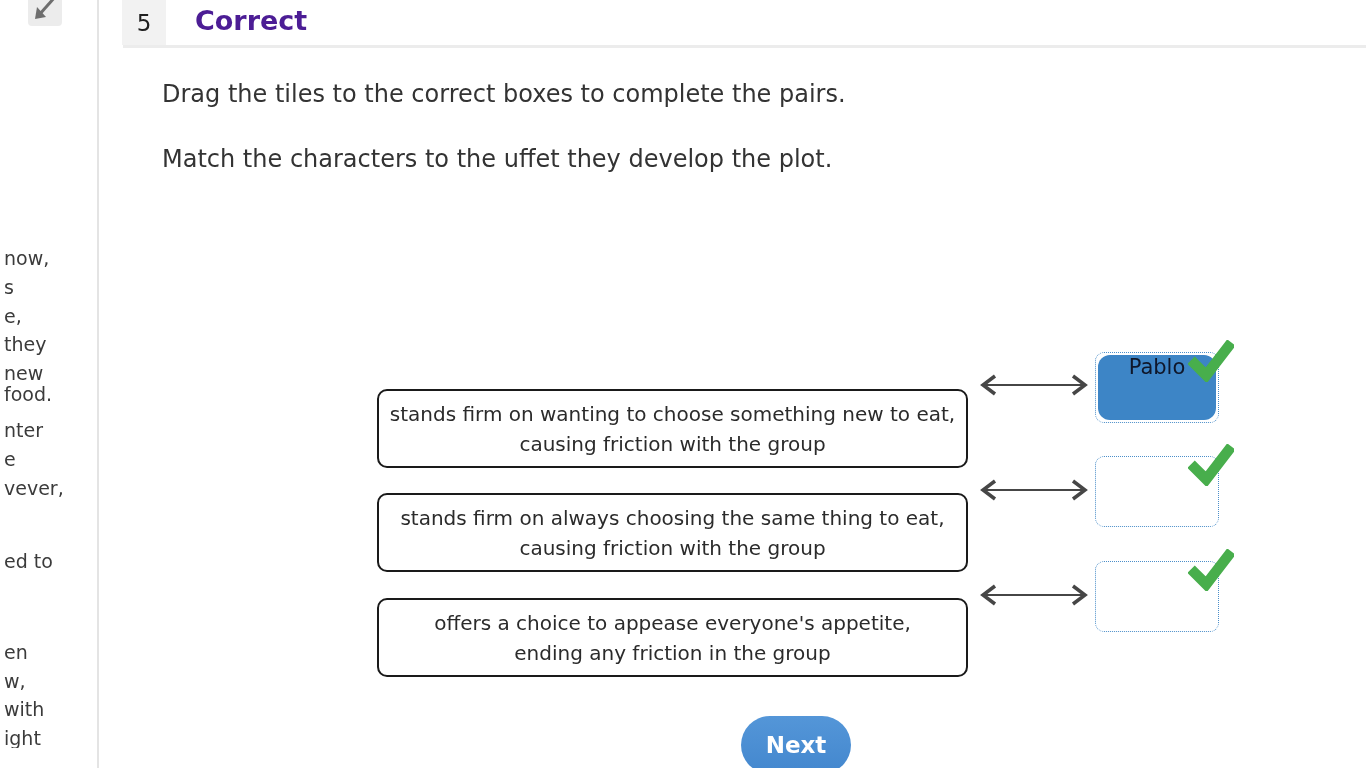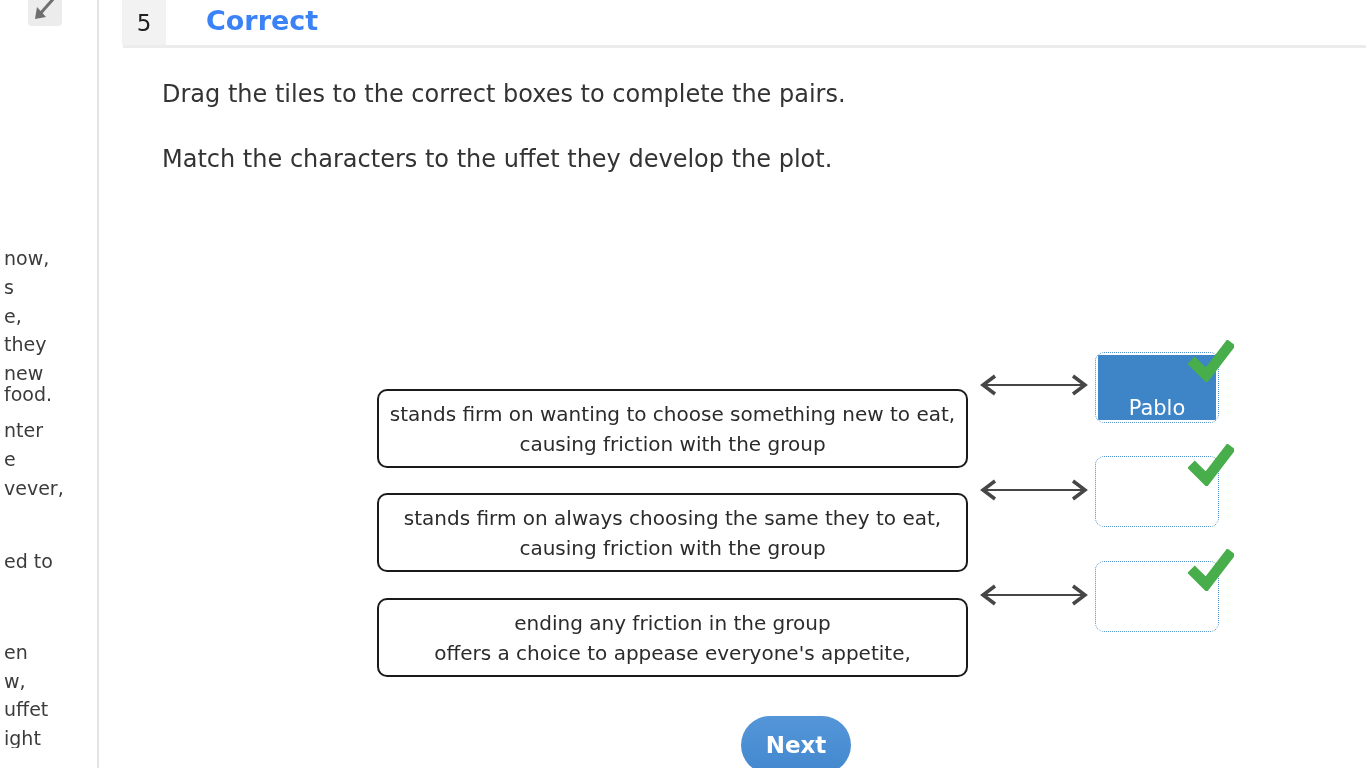--- a/index.html
+++ b/index.html
@@ -14,36 +14,36 @@
   .v-divider { left:97px; top:0; width:2px; height:768px; background:#e4e4e4; }
 
   
   .expand-button { left:28px; top:-10px; width:34px; height:36px; background:#ececec; border-radius:4px;
                    display:flex; align-items:flex-end; justify-content:flex-start; overflow:hidden; cursor:pointer; }
 
   
   .qnum-box { left:122px; top:0; width:44px; height:45px; background:#f2f2f2;
               display:flex; align-items:center; justify-content:center;
               font-size:23px; color:#1f1f1f; }
-  .status-label { left:206px; top:5px; font-size:27px; font-weight:bold; color:#3b82f6; }
+  .status-label { left:195px; top:5px; font-size:27px; font-weight:bold; color:#4c1d95; }
   .h-rule { left:123px; top:45px; width:1243px; height:3px; background:#ececec; }
 
   .instruction { left:162px; font-size:24px; color:#333333; white-space:nowrap; }
 
   
   .desc-box { left:377px; width:591px; height:79px; border:2px solid #1a1a1a; border-radius:10px;
               background:#fff; display:flex; flex-direction:column; align-items:center; justify-content:center;margin-top:40px; }
   .desc-line { font-size:20px; line-height:30px; color:#2b2b2b; white-space:nowrap; }
 
   .pair-arrow { left:976px; width:116px; height:24px; }
 
   .dropzone { left:1095px; width:124px; height:71px; border:1px dotted #4b8ec9; border-radius:9px; padding:2px; }
-  .tile { width:100%; height:100%; background:#3d85c6; border-radius:1px;
-          display:flex; align-items:flex-end; justify-content:center;
-          color:#ffffff; font-size:21px; white-space:nowrap; cursor:grab; }
+  .tile { width:100%; height:100%; background:#3d85c6; border-radius:12px;
+          display:flex; align-items:flex-start; justify-content:center;
+          color:#0f172a; font-size:21px; white-space:nowrap; cursor:grab; }
   .check { position:absolute; right:-16px; top:-13px; width:46px; height:42px; }
 
   
   .next-button { left:741px; top:716px; width:110px; height:58px; border:none; border-radius:29px;
                  background:linear-gradient(#5496d8,#4387ce); color:#ffffff;
                  font-size:23px; font-weight:600; font-family:inherit; cursor:pointer; }
 </style>
 </head>
 <body>
 
@@ -53,21 +53,21 @@
   <div class="passage-line" style="top:302px">e,</div>
   <div class="passage-line" style="top:330px">they</div>
   <div class="passage-line" style="top:359px">new</div>
   <div class="passage-line" style="top:380px">food.</div>
   <div class="passage-line" style="top:416px">nter</div>
   <div class="passage-line" style="top:445px">e</div>
   <div class="passage-line" style="top:474px">vever,</div>
   <div class="passage-line" style="top:547px">ed to</div>
   <div class="passage-line" style="top:638px">en</div>
   <div class="passage-line" style="top:667px">w,</div>
-  <div class="passage-line" style="top:695px">uffet</div>
+  <div class="passage-line" style="top:695px">with</div>
   <div class="passage-line" style="top:724px">ight</div>
   <div class="passage-line" style="top:752px">king</div>
 </div>
 
 <div class="abs expand-button">
   <svg width="34" height="36" viewBox="0 0 34 36">
     <line x1="11" y1="25" x2="27" y2="7" stroke="#6e6e6e" stroke-width="3"></line>
     <polygon points="7,29 18,27 9,17" fill="#6e6e6e"></polygon>
   </svg>
 </div>
@@ -95,37 +95,37 @@
 <div class="abs dropzone" style="top:352px">
   <div class="tile">
     <span>Pablo</span>
   </div>
   <svg class="check" viewBox="0 0 48 44">
     <polyline points="7,25 19,37 42,7" fill="none" stroke="#48ae4c" stroke-width="11" stroke-linecap="square"></polyline>
   </svg>
 </div>
 
 <div class="abs desc-box" style="top:453px">
-  <span class="desc-line">stands firm on always choosing the same they to eat,</span>
+  <span class="desc-line">stands firm on always choosing the same thing to eat,</span>
   <span class="desc-line">causing friction with the group</span>
 </div>
 <svg class="abs pair-arrow" style="top:478px" viewBox="0 0 116 24">
   <line x1="9" y1="12" x2="107" y2="12" stroke="#464646" stroke-width="2"></line>
   <polyline points="19,3 7,12 19,21" fill="none" stroke="#464646" stroke-width="3.5"></polyline>
   <polyline points="97,3 109,12 97,21" fill="none" stroke="#464646" stroke-width="3.5"></polyline>
 </svg>
 <div class="abs dropzone" style="top:456px">
   <svg class="check" viewBox="0 0 48 44">
     <polyline points="7,25 19,37 42,7" fill="none" stroke="#48ae4c" stroke-width="11" stroke-linecap="square"></polyline>
   </svg>
 </div>
 
 <div class="abs desc-box" style="top:558px">
+  <span class="desc-line">offers a choice to appease everyone's appetite,</span>
   <span class="desc-line">ending any friction in the group</span>
-  <span class="desc-line">offers a choice to appease everyone's appetite,</span>
 </div>
 <svg class="abs pair-arrow" style="top:583px" viewBox="0 0 116 24">
   <line x1="9" y1="12" x2="107" y2="12" stroke="#464646" stroke-width="2"></line>
   <polyline points="19,3 7,12 19,21" fill="none" stroke="#464646" stroke-width="3.5"></polyline>
   <polyline points="97,3 109,12 97,21" fill="none" stroke="#464646" stroke-width="3.5"></polyline>
 </svg>
 <div class="abs dropzone" style="top:561px">
   <svg class="check" viewBox="0 0 48 44">
     <polyline points="7,25 19,37 42,7" fill="none" stroke="#48ae4c" stroke-width="11" stroke-linecap="square"></polyline>
   </svg>

